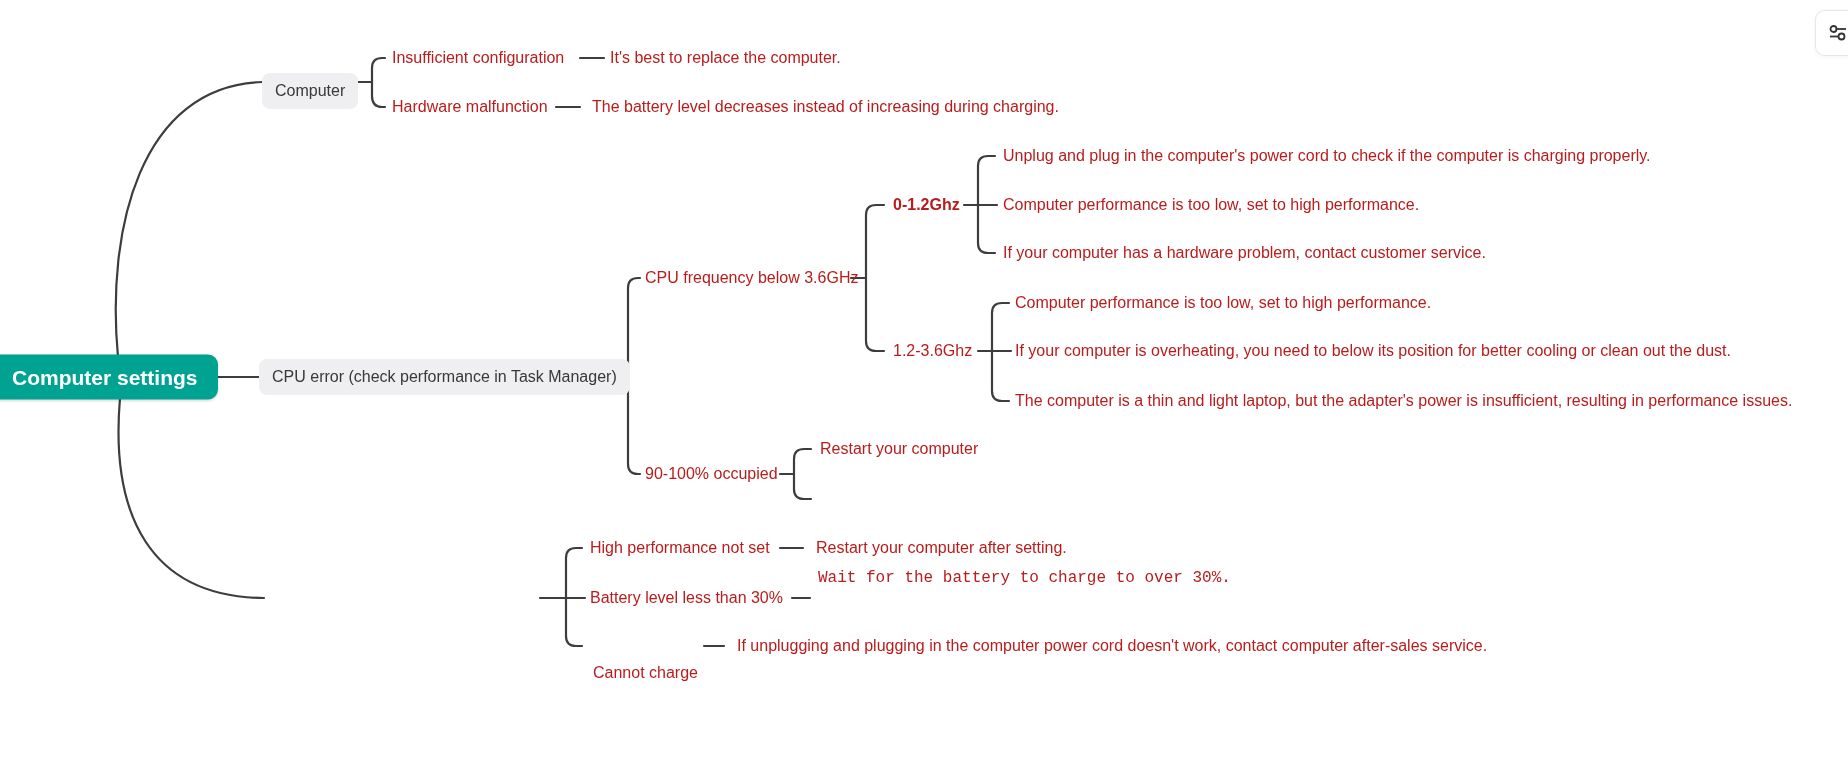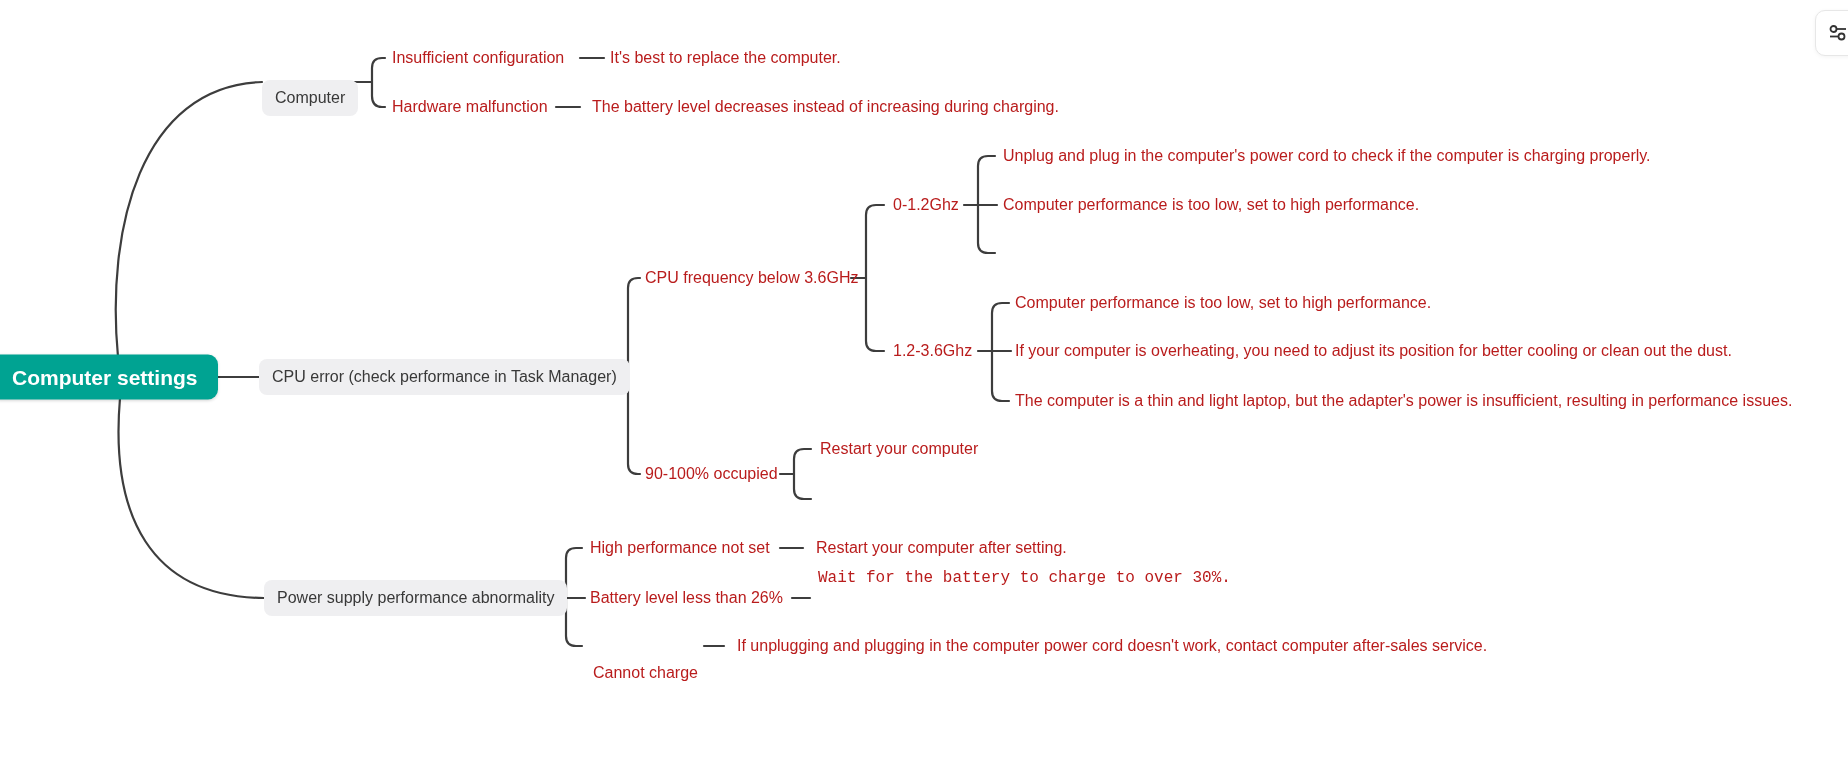--- a/index.html
+++ b/index.html
@@ -71,45 +71,45 @@
 
     <path d="M 540 598 H 566 M 566 598 V 558 Q 566 548 576 548 H 582 M 566 598 H 585 M 566 598 V 636 Q 566 646 576 646 H 582"></path>
 
     <path d="M 780 548 H 803"></path>
     <path d="M 792 598 H 810"></path>
     <path d="M 704 646 H 724"></path>
   </svg>
 
   <div class="node root-node">Computer settings</div>
 
-  <div class="node topic-box" style="left:262px; top:98px;">Computer</div>
+  <div class="node topic-box" style="left:262px; top:91px;">Computer</div>
   <div class="node topic-text" style="left:392px; top:58px;">Insufficient configuration</div>
   <div class="node topic-text" style="left:610px; top:58px;">It's best to replace the computer.</div>
   <div class="node topic-text" style="left:392px; top:107px;">Hardware malfunction</div>
   <div class="node topic-text" style="left:592px; top:107px;">The battery level decreases instead of increasing during charging.</div>
 
   <div class="node topic-box" style="left:259px; top:377px;">CPU error (check performance in Task Manager)</div>
   <div class="node topic-text" style="left:645px; top:278px;">CPU frequency below 3.6GHz</div>
 
-  <div class="node topic-text" style="left:893px; top:205px;">0-1.2Ghz</div>
+  <div class="node topic-text" style="left:893px; top:205px;font-weight:bold;">0-1.2Ghz</div>
   <div class="node topic-text" style="left:1003px; top:156px;">Unplug and plug in the computer's power cord to check if the computer is charging properly.</div>
   <div class="node topic-text" style="left:1003px; top:205px;">Computer performance is too low, set to high performance.</div>
+  <div class="node topic-text" style="left:1003px; top:253px;">If your computer has a hardware problem, contact customer service.</div>
 
   <div class="node topic-text" style="left:893px; top:351px;">1.2-3.6Ghz</div>
   <div class="node topic-text" style="left:1015px; top:303px;">Computer performance is too low, set to high performance.</div>
-  <div class="node topic-text" style="left:1015px; top:351px;">If your computer is overheating, you need to adjust its position for better cooling or clean out the dust.</div>
+  <div class="node topic-text" style="left:1015px; top:351px;">If your computer is overheating, you need to below its position for better cooling or clean out the dust.</div>
   <div class="node topic-text" style="left:1015px; top:401px;">The computer is a thin and light laptop, but the adapter's power is insufficient, resulting in performance issues.</div>
 
   <div class="node topic-text" style="left:645px; top:474px;text-align:center;">90-100% occupied</div>
   <div class="node topic-text" style="left:820px; top:449px;">Restart your computer</div>
 
-  <div class="node topic-box" style="left:264px; top:598px;">Power supply performance abnormality</div>
   <div class="node topic-text" style="left:590px; top:548px;">High performance not set</div>
   <div class="node topic-text" style="left:816px; top:548px;">Restart your computer after setting.</div>
-  <div class="node topic-text" style="left:590px; top:598px;">Battery level less than 26%</div>
+  <div class="node topic-text" style="left:590px; top:598px;">Battery level less than 30%</div>
   <div class="node topic-text" style="left:818px; top:578px;font-family:Liberation Mono, monospace;">Wait for the battery to charge to over 30%.</div>
   <div class="node topic-text" style="left:593px; top:646px;margin-top:27px;">Cannot charge</div>
   <div class="node topic-text" style="left:737px; top:646px;">If unplugging and plugging in the computer power cord doesn't work, contact computer after-sales service.</div>
 
   <div class="panel-btn">
     <svg width="18" height="18" viewBox="0 0 18 18">
       <line x1="8" y1="5" x2="17" y2="5"></line>
       <circle cx="4.5" cy="5" r="3"></circle>
       <line x1="1" y1="12.5" x2="9" y2="12.5"></line>
       <circle cx="12.5" cy="12.5" r="3"></circle>

